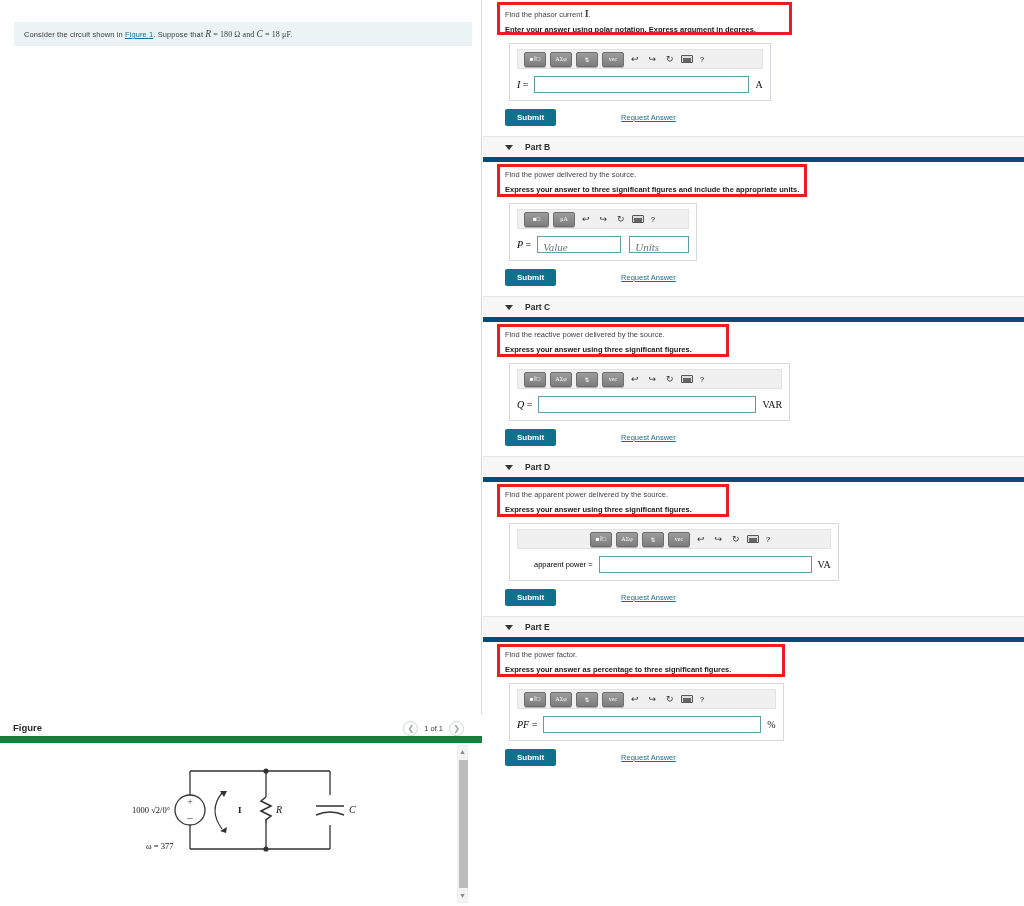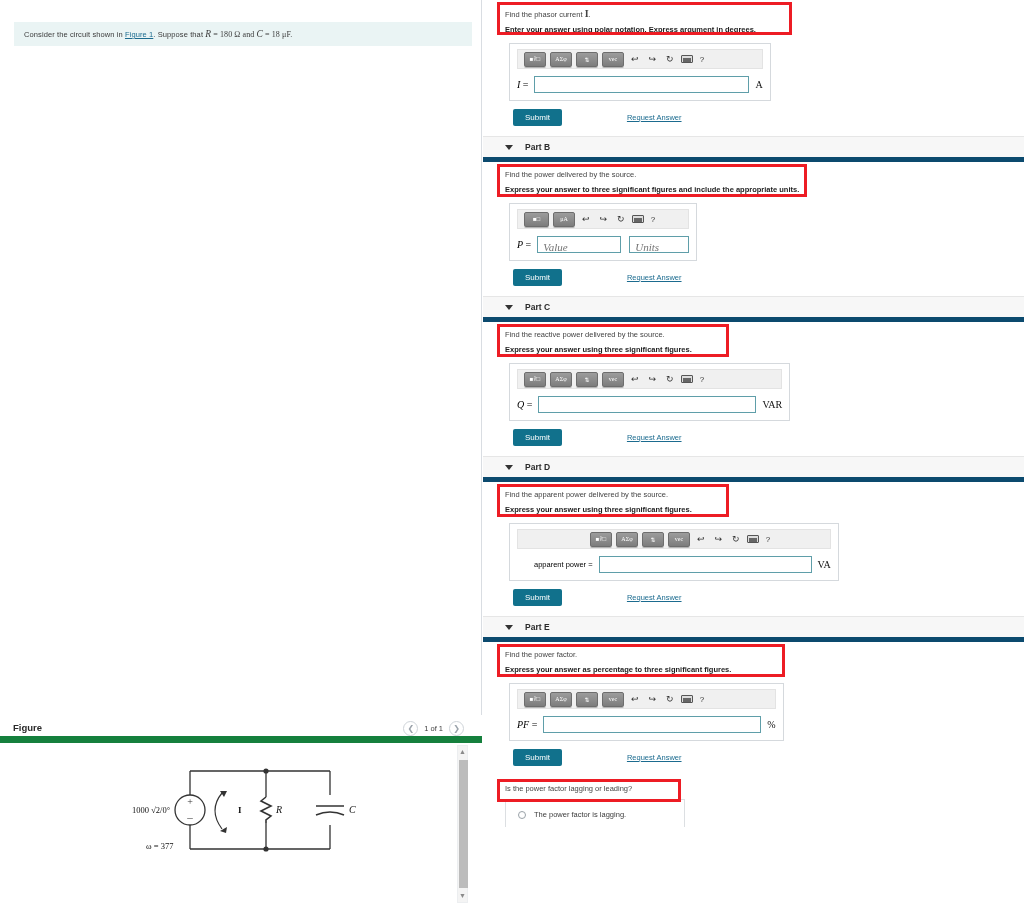--- a/index.html
+++ b/index.html
@@ -168,25 +168,24 @@
     font-style: italic; font-size: 11px; color: #9a9a9a;
     padding-left: 5px;
   }
   .unitlab {
     font-family: "Liberation Serif", serif;
     font-size: 10px; margin-left: 6px; color: #111;
   }
   .submitrow { display: flex; align-items: center; margin-top: 8px; margin-left: 22px; }
   .btn-submit {
     background: #11718c; color: #fff;
-    font-size: 8px; font-weight: normal;
+    font-size: 8px; font-weight: bold;
     padding: 4px 12px; border: none;
     border-radius: 2px; cursor: pointer;
     font-family: "Liberation Sans", sans-serif;
-    margin-left: 8px;
   }
   .req-link {
     margin-left: 22px; font-size: 7.5px;
     color: #1b6b8f; text-decoration: underline; cursor: pointer; padding-left: 43px;
   }
   .radio-panel {
     margin-left: 22px; margin-top: 2px;
     border: 1px solid #dcdfe2; border-bottom: none;
     width: 180px; padding: 8px 0 0 0; background: #fff;
   }
@@ -404,26 +403,14 @@
                 <span class="ansinput" style="width:218px;"><input type="text" value="" placeholder="" style=""></span>
                 <span class="unitlab">%</span>
               </div></div></div>
           <div class="submitrow">
             <button class="btn-submit">Submit</button>
             <span class="req-link">Request Answer</span>
           </div>
         </div>
       </div>
 
-    <div class="part-body">
-      <div class="qblock">
-        <div class="qline1">Is the power factor lagging or leading?</div>
-        <div class="redbox" style="left:-8px; top:-5px; width:184px; height:23px;"></div>
-      </div>
-      <div class="radio-panel">
-        <div class="radio-row">
-          <span class="radio-dot"></span>
-          <span class="radio-lab">The power factor is lagging.</span>
-        </div>
-      </div>
-    </div>
   </div>
 </div>
 
 </body></html>

